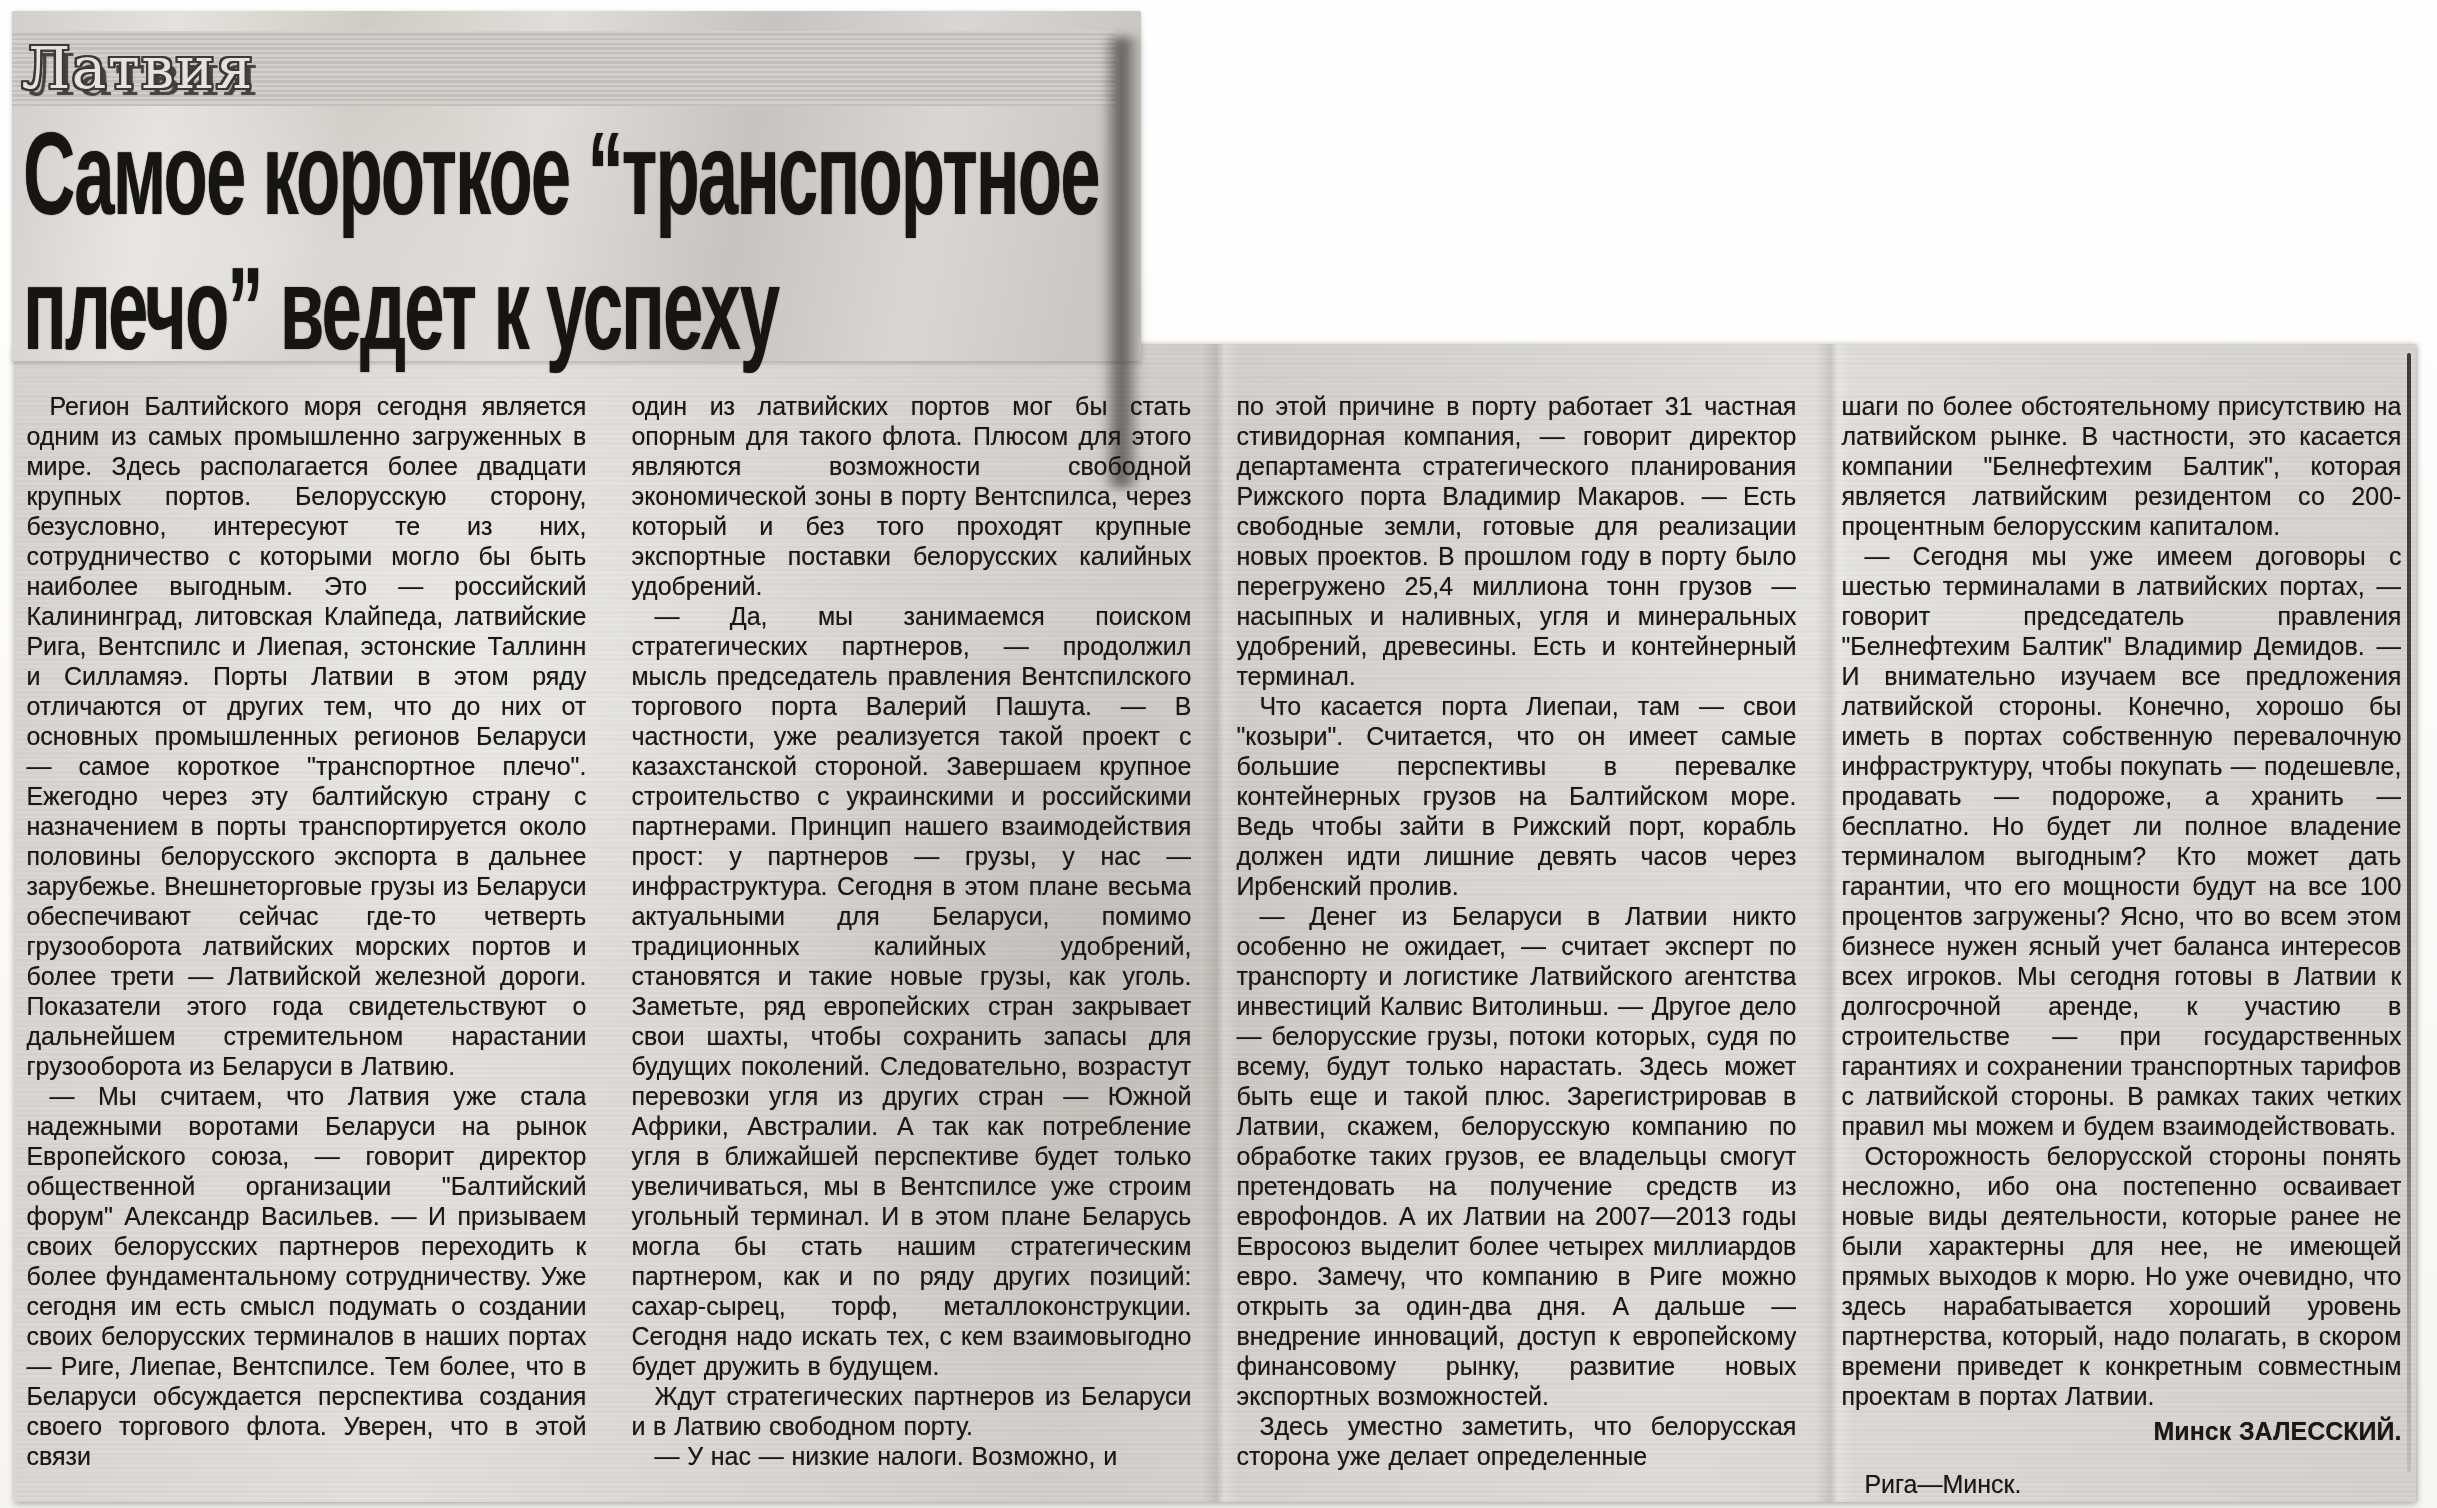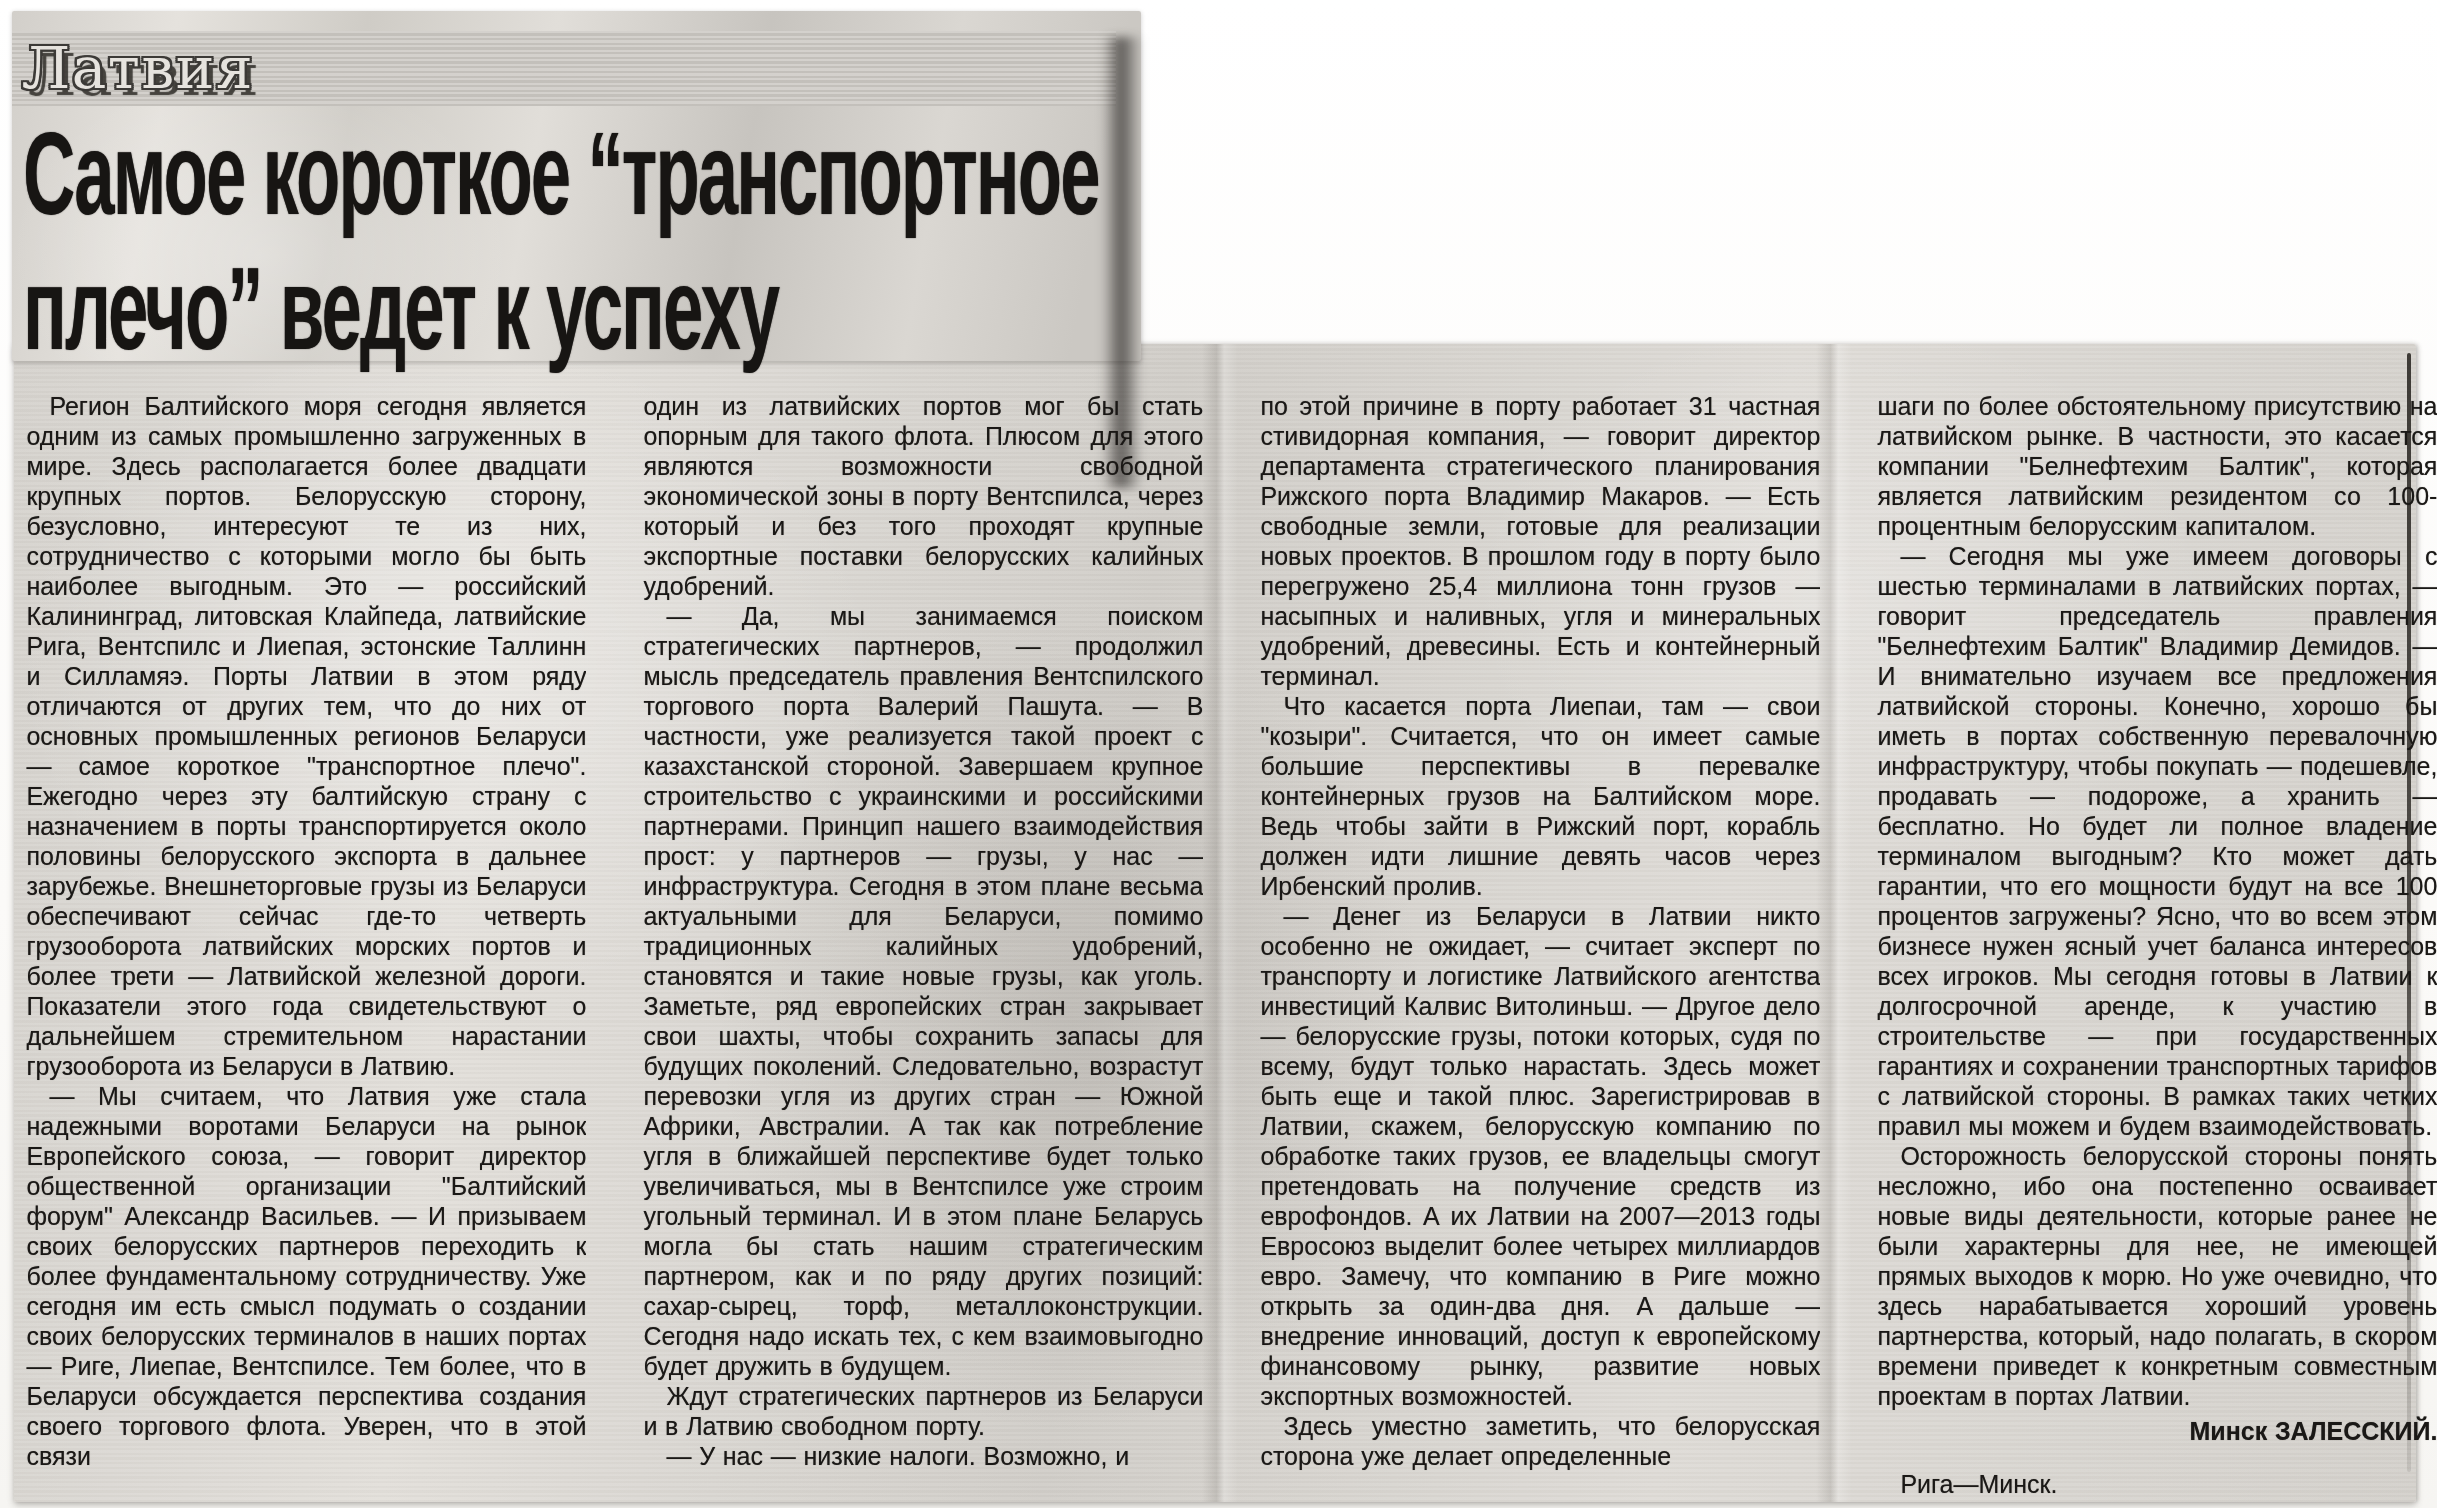--- a/index.html
+++ b/index.html
@@ -120,21 +120,21 @@
     text-shadow: 0 0 1.6px rgba(25,22,20,.75);
     white-space: nowrap;
   }
 
   
   .columns {
     position: absolute;
     left: 12.4px;
     top: 47px;
     display: flex;
-    gap: 57px;
+    gap: 45px;
   }
   .col {
     width: 560px;
     height: 1107px;
     overflow: hidden;
     font-size: 25px;
     line-height: 30px;
     text-align: justify;
     color: #1a1816;
     text-shadow: 0 0 0.8px rgba(30,27,24,.55);
@@ -178,21 +178,21 @@
       </div>
 
       <div class="col">
         <p>по этой причине в порту работает 31 частная стивидорная компания, — говорит директор департамента стратегического планирования Рижского порта Владимир Макаров. — Есть свободные земли, готовые для реализации новых проектов. В прошлом году в порту было перегружено 25,4 миллиона тонн грузов — насыпных и наливных, угля и минеральных удобрений, древесины. Есть и контейнерный терминал.</p>
         <p class="indent">Что касается порта Лиепаи, там — свои "козыри". Считается, что он имеет самые большие перспективы в перевалке контейнерных грузов на Балтийском море. Ведь чтобы зайти в Рижский порт, корабль должен идти лишние девять часов через Ирбенский пролив.</p>
         <p class="indent">— Денег из Беларуси в Латвии никто особенно не ожидает, — считает эксперт по транспорту и логистике Латвийского агентства инвестиций Калвис Витолиньш. — Другое дело — белорусские грузы, потоки которых, судя по всему, будут только нарастать. Здесь может быть еще и такой плюс. Зарегистрировав в Латвии, скажем, белорусскую компанию по обработке таких грузов, ее владельцы смогут претендовать на получение средств из еврофондов. А их Латвии на 2007—2013 годы Евросоюз выделит более четырех миллиардов евро. Замечу, что компанию в Риге можно открыть за один-два дня. А дальше — внедрение инноваций, доступ к европейскому финансовому рынку, развитие новых экспортных возможностей.</p>
         <p class="indent">Здесь уместно заметить, что белорусская сторона уже делает определенные</p>
       </div>
 
       <div class="col">
-        <p>шаги по более обстоятельному присутствию на латвийском рынке. В частности, это касается компании "Белнефтехим Балтик", которая является латвийским резидентом со 100-процентным белорусским капиталом.</p>
+        <p>шаги по более обстоятельному присутствию на латвийском рынке. В частности, это касается компании "Белнефтехим Балтик", которая является латвийским резидентом со 200-процентным белорусским капиталом.</p>
         <p class="indent">— Сегодня мы уже имеем договоры с шестью терминалами в латвийских портах, — говорит председатель правления "Белнефтехим Балтик" Владимир Демидов. — И внимательно изучаем все предложения латвийской стороны. Конечно, хорошо бы иметь в портах собственную перевалочную инфраструктуру, чтобы покупать — подешевле, продавать — подороже, а хранить — бесплатно. Но будет ли полное владение терминалом выгодным? Кто может дать гарантии, что его мощности будут на все 100 процентов загружены? Ясно, что во всем этом бизнесе нужен ясный учет баланса интересов всех игроков. Мы сегодня готовы в Латвии к долгосрочной аренде, к участию в строительстве — при государственных гарантиях и сохранении транспортных тарифов с латвийской стороны. В рамках таких четких правил мы можем и будем взаимодействовать.</p>
         <p class="indent">Осторожность белорусской стороны понять несложно, ибо она постепенно осваивает новые виды деятельности, которые ранее не были характерны для нее, не имеющей прямых выходов к морю. Но уже очевидно, что здесь нарабатывается хороший уровень партнерства, который, надо полагать, в скором времени приведет к конкретным совместным проектам в портах Латвии.</p>
         <p class="byline">Минск ЗАЛЕССКИЙ.</p>
         <p class="dateline">Рига—Минск.</p>
       </div>
 
     </div>
   </div>
 
   <div class="headline-piece">

